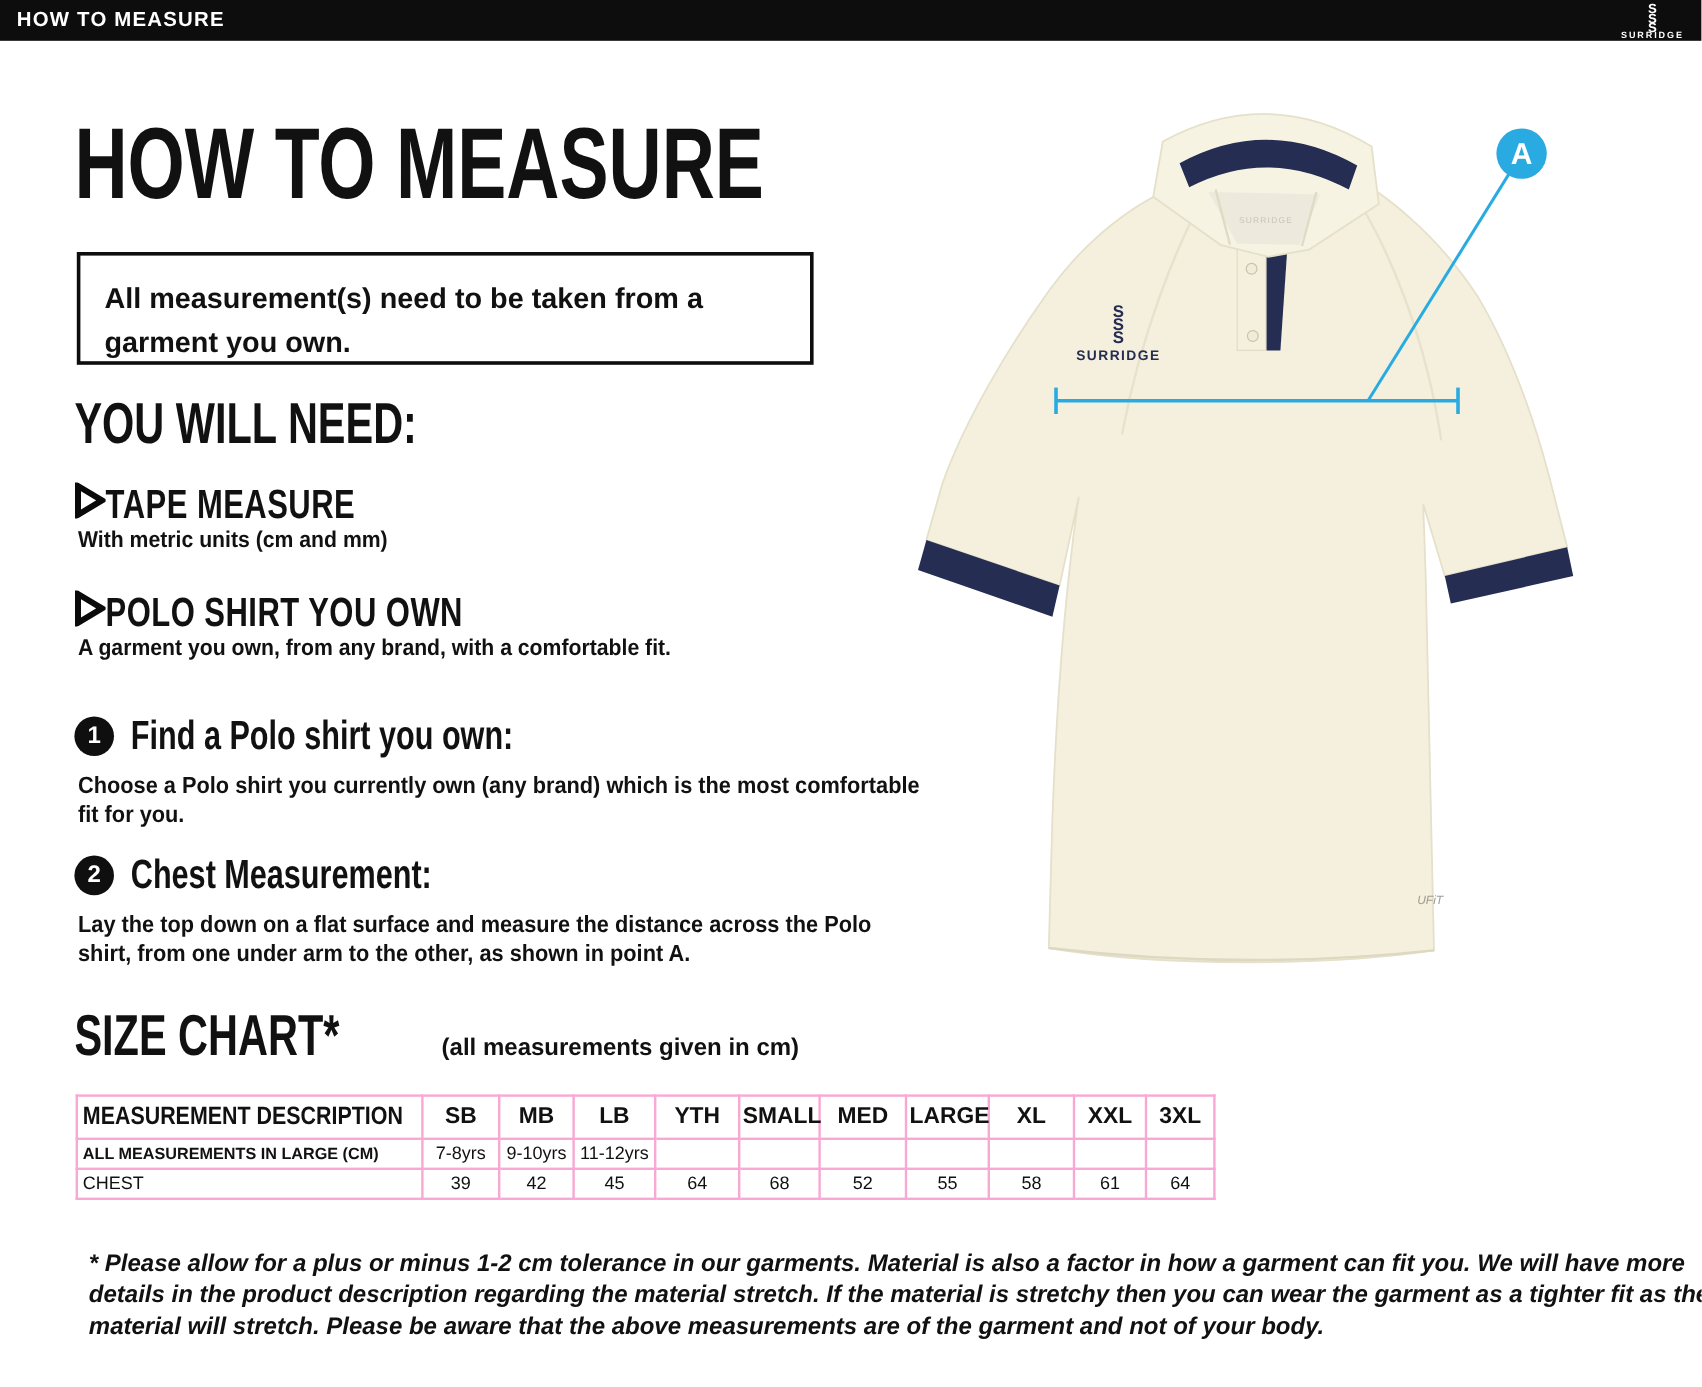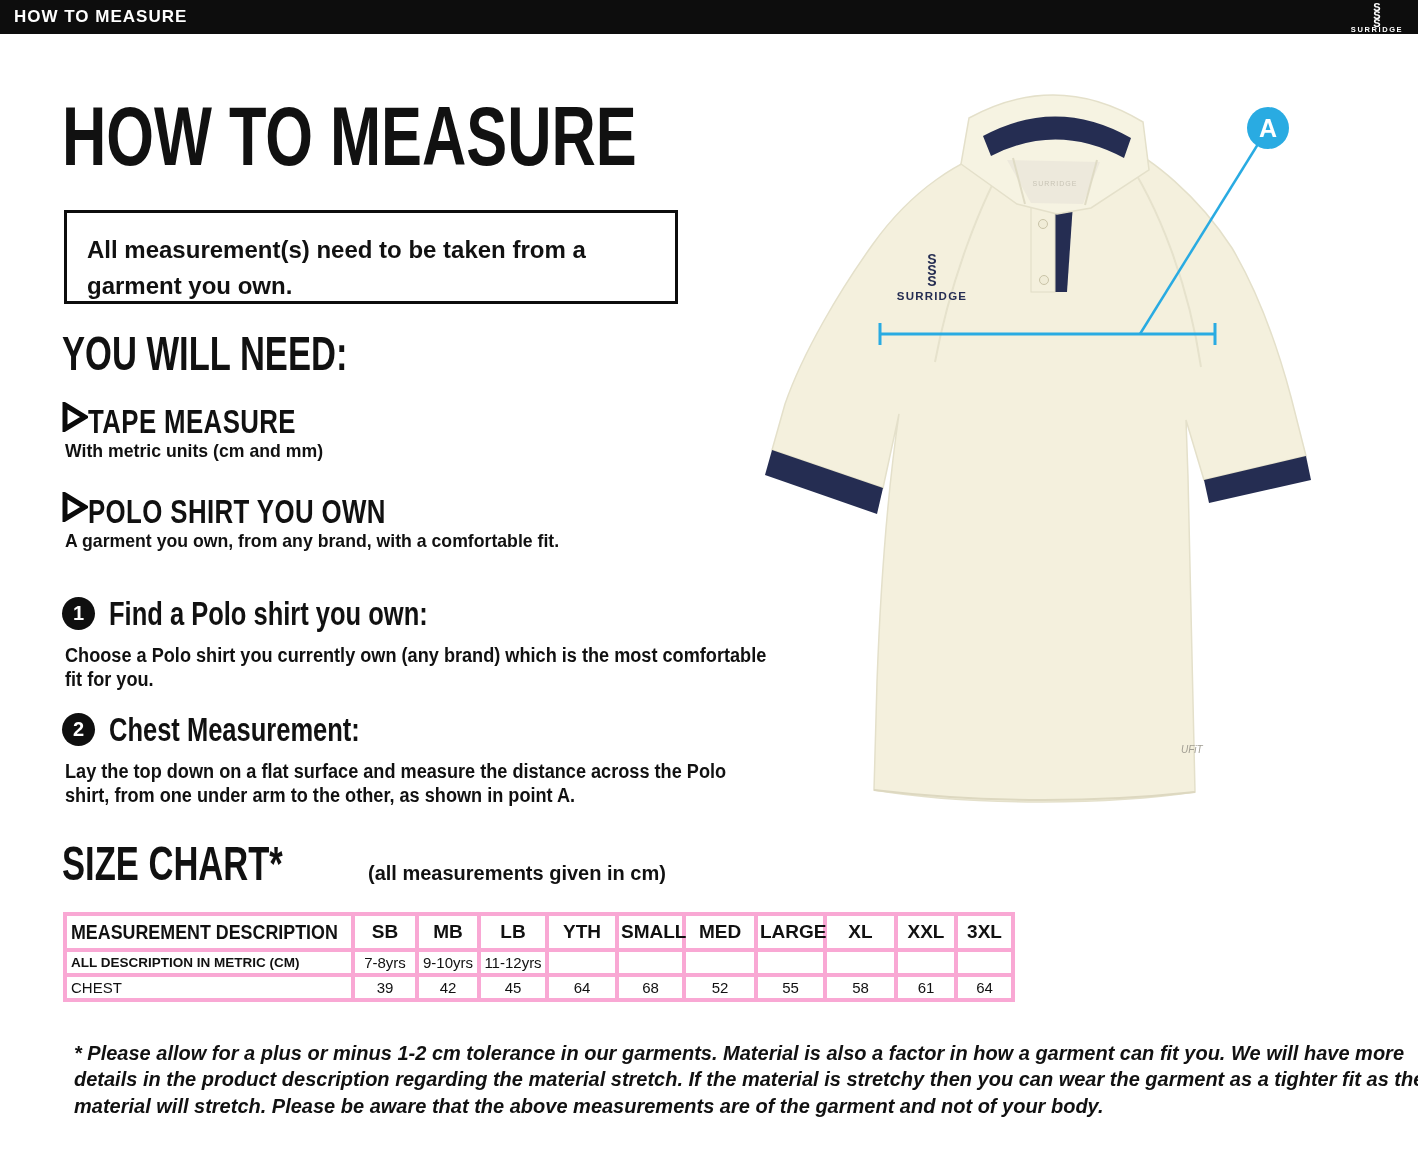--- a/index.html
+++ b/index.html
@@ -41,21 +41,21 @@
     transform:scaleX(.93);transform-origin:left top;}
 
   
   .size-chart-head{position:absolute;left:62px;top:836px;height:52px;}
   .size-chart-title{position:absolute;left:0;top:0;font-size:48px;font-weight:bold;
     transform:scaleX(.72);transform-origin:left top;white-space:nowrap;}
   .size-chart-sub{position:absolute;left:262px;top:26px;font-size:20px;font-weight:bold;white-space:nowrap;margin-left:44px;}
 
   .size-table{position:absolute;left:63px;top:912px;border-collapse:collapse;table-layout:fixed;
     width:948px;background:#fff;border:2px solid #000;}
-  .size-table th,.size-table td{border:4px solid #f9a8d4;box-sizing:border-box;overflow:visible;}
+  .size-table th,.size-table td{border:2px solid #f9a8d4;box-sizing:border-box;overflow:visible;}
   .size-table th{font-size:19px;font-weight:bold;text-align:center;height:36px;padding:2px;}
   .size-table th.desc{text-align:left;padding-left:4px;}
   .size-table th.desc span{display:inline-block;font-size:21px;transform:scaleX(.85);
     transform-origin:left center;white-space:nowrap;}
   .size-table td{font-size:15px;font-weight:normal;text-align:center;height:25px;padding:1px 2px;}
   .size-table td.lbl{font-weight:bold;font-size:13.5px;text-align:left;padding-left:4px;white-space:nowrap;}
   .size-table td.lbl2{text-align:left;padding-left:4px;font-size:15px;}
 
   
   .footnote{position:absolute;left:62px;top:1028px;width:1352px;margin:12px;
@@ -148,21 +148,21 @@
     <th>LB</th>
     <th>YTH</th>
     <th>SMALL</th>
     <th>MED</th>
     <th>LARGE</th>
     <th>XL</th>
     <th>XXL</th>
     <th>3XL</th>
   </tr>
   <tr>
-    <td class="lbl">ALL DESCRIPTION IN METRIC (CM)</td>
+    <td class="lbl">ALL MEASUREMENTS IN LARGE (CM)</td>
     <td>7-8yrs</td>
     <td>9-10yrs</td>
     <td>11-12yrs</td>
     <td></td>
     <td></td>
     <td></td>
     <td></td>
     <td></td>
     <td></td>
     <td></td>

